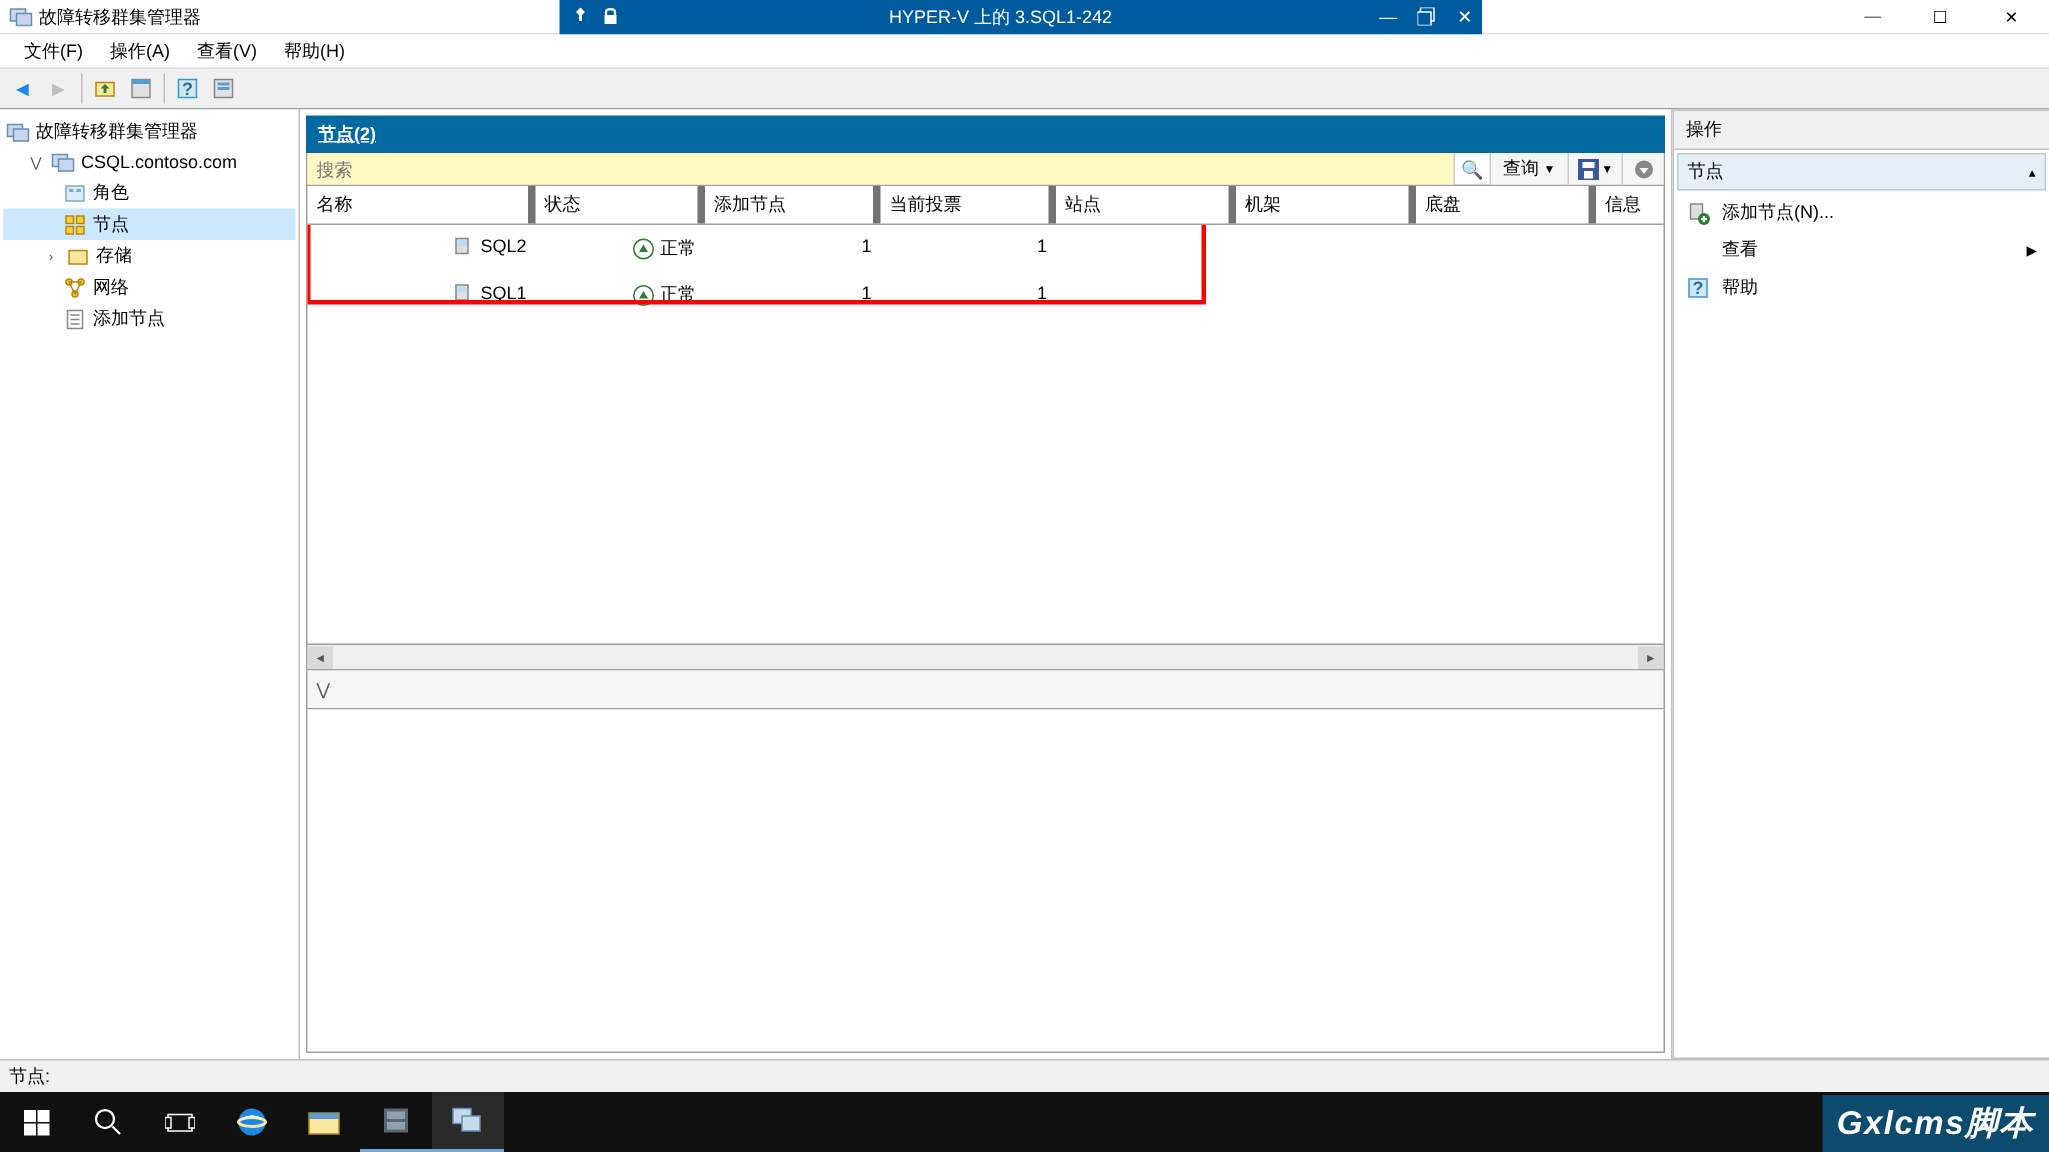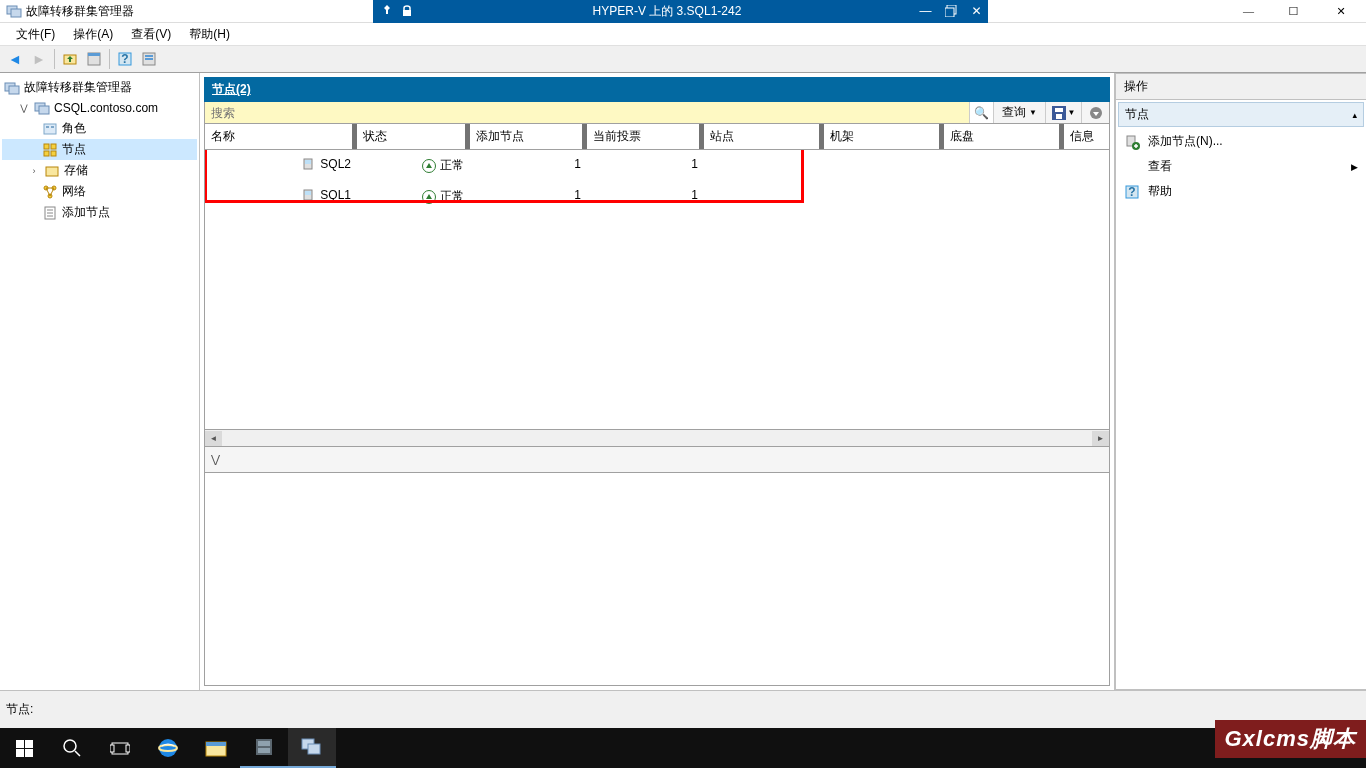--- a/index.html
+++ b/index.html
@@ -62,27 +62,27 @@
 .detail-toggle { border:1px solid #a0a0a0; border-top:0; padding:6px; background:#f5f5f5; display:flex; align-items:center;}
 .detail-empty { flex:1; border:1px solid #a0a0a0; border-top:0; background:#fff; min-height:0;}
 
 .actions-panel { width: 251px; background: #fff; display:flex; flex-direction:column;justify-content:space-between;}
 .actions-header { background:#f0f0f0; border:1px solid #c0c0c0; border-right:0; padding:4px 8px; font-weight:normal;}
 .actions-body { flex:1; border:1px solid #c0c0c0; border-top:0; border-right:0; padding:2px;}
 .section-header { background:#e5eff7; border:1px solid #b5cde1; padding:3px 6px; display:flex; justify-content:space-between; align-items:center; margin-bottom:2px;}
 .action-item { display:flex; align-items:center; padding:4px 6px; gap:8px;}
 .action-item-arrow { margin-left:auto; font-size:9px;}
 
-.statusbar { height: 38px; background:#f0f0f0; border-top:1px solid #c0c0c0; padding:2px 6px; display:flex; align-items:center;}
+.statusbar { height: 22px; background:#f0f0f0; border-top:1px solid #c0c0c0; padding:2px 6px; display:flex; align-items:center;}
 
 .taskbar { height:40px; background:#101010; display:flex; align-items:center; color:#fff; position:relative;}
 .task-btn { width:48px; height:40px; display:flex; align-items:center; justify-content:center;}
 .task-icon-img { width:24px; height:24px; display:flex; align-items:center; justify-content:center;}
 .tray { margin-left:auto; display:flex; align-items:center; gap:8px; padding-right:6px; color:#fff; font-size:11px;}
-.watermark { position:absolute; right:0; bottom:10px; background:#7f1d1d; color:#fff; font-size:22px; font-weight:bold; padding:4px 10px; font-style:italic; letter-spacing:1px;}
+.watermark { position:absolute; right:0; bottom:0; background:#0c4a6e; color:#fff; font-size:22px; font-weight:bold; padding:4px 10px; font-style:italic; letter-spacing:1px;}
 .win-icon{ display:grid; grid-template-columns:8px 8px; grid-template-rows:8px 8px; gap:1px;}
 .win-icon span{ background:#fff;}
 svg { display:block; }
 </style>
 </head>
 <body>
 
 <div class="outer-window">
 
   <div class="outer-titlebar">

